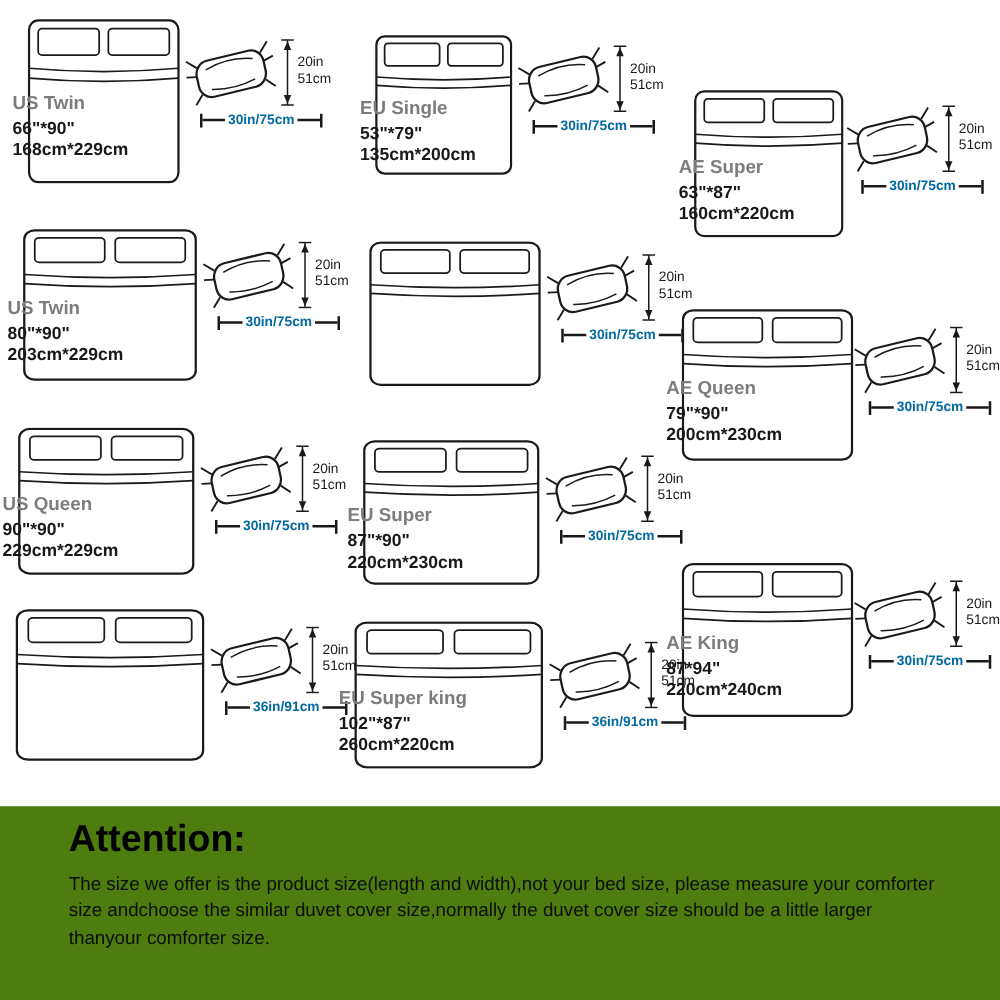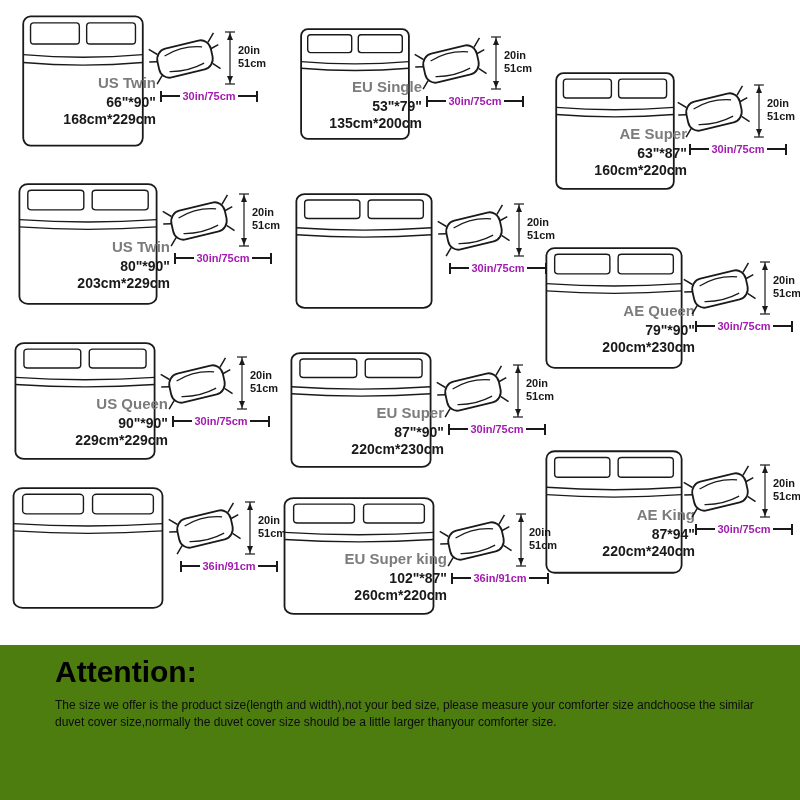--- a/index.html
+++ b/index.html
@@ -4,38 +4,38 @@
 <style>
   *{box-sizing:border-box}
   html,body{margin:0;padding:0}
   body{width:800px;height:800px;background:#fff;font-family:"Liberation Sans",sans-serif}
   .stage{position:relative;width:800px;height:800px;overflow:hidden;background:#fff}
 
   .defs-svg{position:absolute;width:0;height:0;overflow:hidden}
 
   .bed-cell{position:absolute}
   .bed-svg{position:absolute;left:0;top:0;width:100%;height:100%}
-  .bed-text{position:absolute;left:-12px;right:-12px;top:45%;text-align:right}
+  .bed-text{position:absolute;left:-12px;right:-12px;top:45%;text-align:left}
   .bed-name{font-size:15px;font-weight:700;color:#7c7c7c;margin-bottom:3px;white-space:nowrap}
   .bed-dim{font-size:14px;font-weight:700;color:#191919;line-height:1.2;white-space:nowrap}
 
   .pillow-group{position:absolute;width:118px}
   .pg-row{display:flex;align-items:flex-start}
   .pillow-svg{width:74px;height:56px;flex:0 0 auto}
   .vdim{display:flex;align-items:flex-start;margin-left:2px}
   .vdim-svg{width:12px;height:54px;flex:0 0 auto}
-  .vlabs{display:flex;flex-direction:column;font-size:11px;font-weight:700;color:#191919;line-height:1.2;margin-left:2px;margin-top:13px}
-  .hdim{display:flex;align-items:center;margin-top:3px;margin-left:12px;width:98px;color:#a21caf}
+  .vlabs{display:flex;flex-direction:column;font-size:11px;font-weight:400;color:#191919;line-height:1.2;margin-left:2px;margin-top:13px}
+  .hdim{display:flex;align-items:center;margin-top:3px;margin-left:12px;width:98px;color:#0369a1}
   .hdim .cap{width:2px;height:11px;background:#191919;flex:0 0 auto}
   .hdim .seg{flex:1;height:2px;background:#191919;min-width:4px}
   .hdim .txt{font-size:11px;font-weight:700;padding:0 2px;white-space:nowrap}
 
   .attention{position:absolute;left:0;top:645px;width:800px;height:155px;background:#4d7c0f;padding:6px 45px 0 55px}
   .attention-title{font-size:30px;font-weight:700;color:#000;margin:4px 0 8px}
-  .attention-body{font-size:12px;color:#0d0d0d;line-height:1.42;margin:0;max-width:710px}
+  .attention-body{font-size:15px;color:#0d0d0d;line-height:1.42;margin:0;max-width:710px}
 </style>
 </head>
 <body>
 
 <div class="stage">
 
   <svg class="defs-svg" aria-hidden="true">
     <defs>
       <g id="bed-g">
         <rect x="1" y="1" width="98" height="98" rx="6" fill="#fff" stroke="#1a1a1a" stroke-width="1.8" vector-effect="non-scaling-stroke"></rect>

